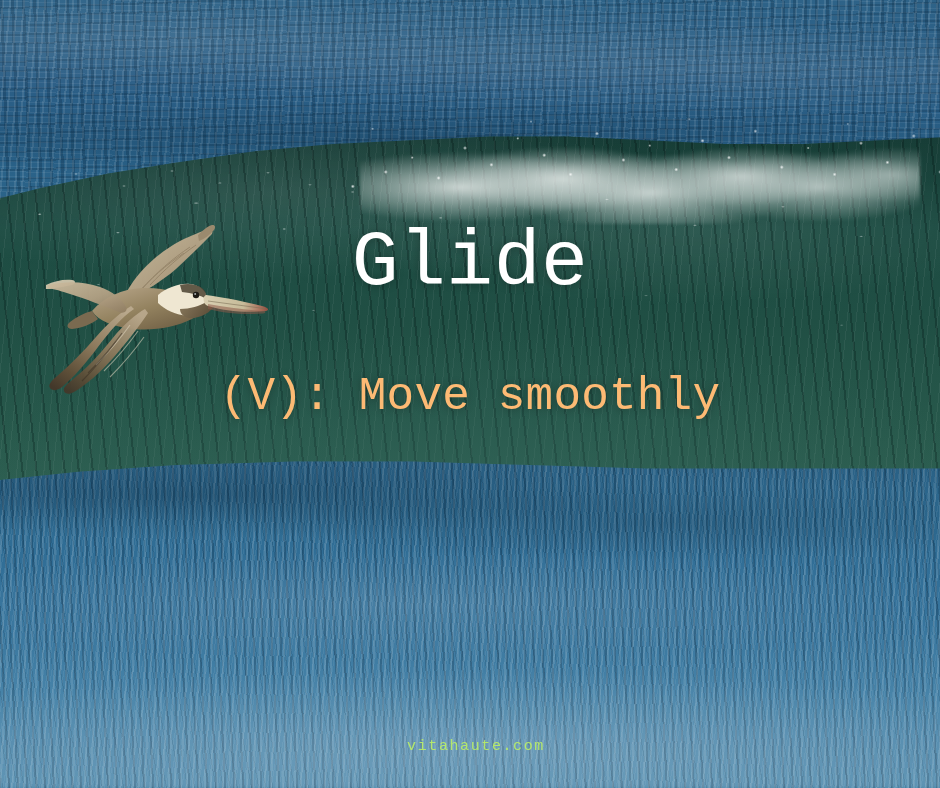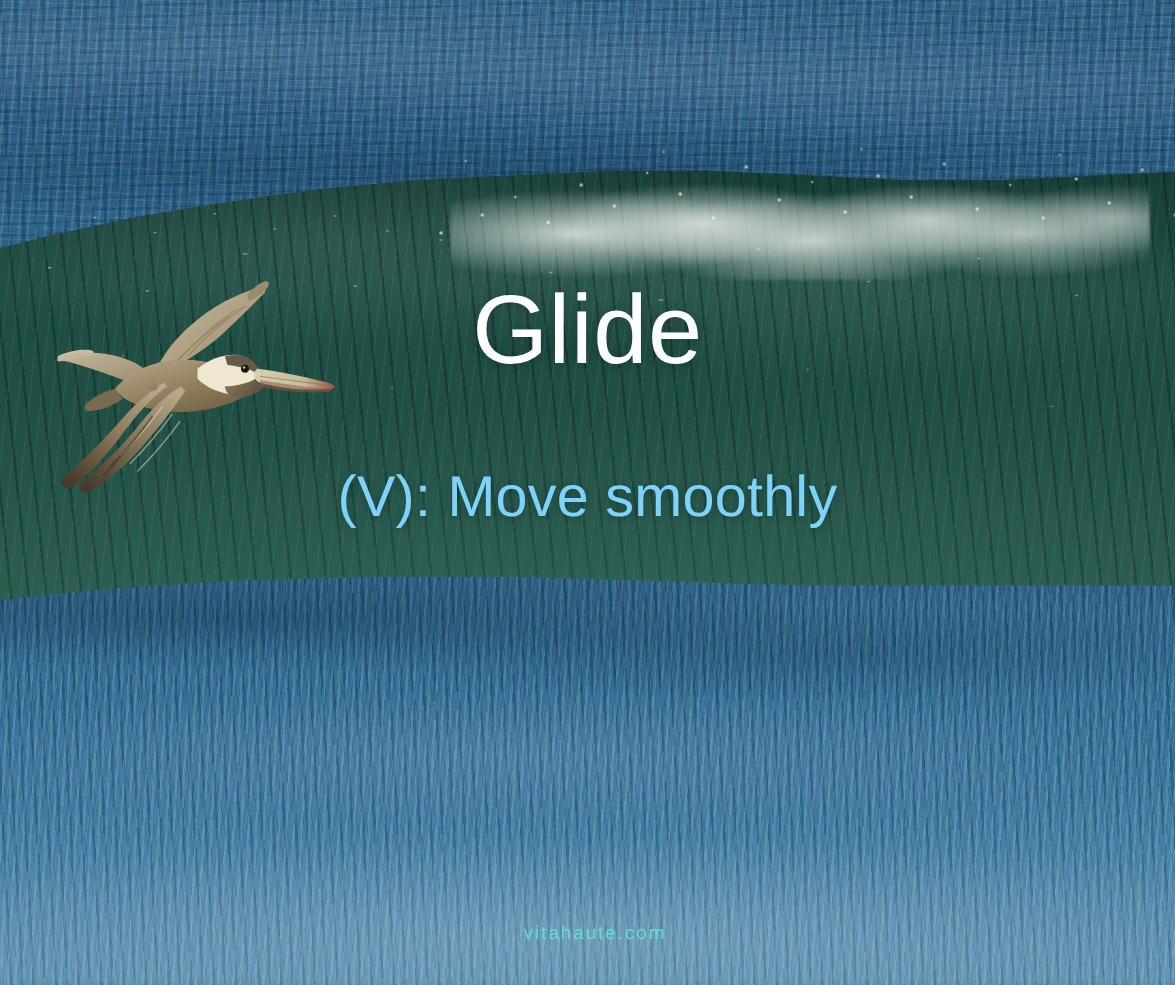--- a/index.html
+++ b/index.html
@@ -178,37 +178,37 @@
     position:absolute;left:0;bottom:0;width:100%;height:180px;
     background:linear-gradient(180deg, rgba(150,185,205,0) 0%, rgba(150,185,205,.16) 55%, rgba(160,192,210,.26) 100%);
     filter:blur(2px);
   }
 
   
   #pelican{position:absolute;left:30px;top:205px;width:250px;height:215px;}
   #pelican svg{display:block;width:100%;height:100%;}
 
   
-  #text-block{position:absolute;left:0;top:0;width:100%;height:100%;}
+  #text-block{position:absolute;left:0;top:0;width:100%;height:100%;font-family:Liberation Mono, monospace;}
   #title{
     position:absolute;left:0;top:224px;width:100%;
     text-align:center;color:#ffffff;
     font-size:78px;font-weight:300;letter-spacing:.5px;line-height:1;
     text-shadow:0 1px 10px rgba(0,0,0,.28);
   }
   #subtitle{
     position:absolute;left:0;top:366px;width:100%;
-    text-align:center;color:#7dd3fc;
+    text-align:center;color:#fdba74;
     font-size:46px;font-weight:300;line-height:1.36;letter-spacing:.2px;
     text-shadow:0 1px 8px rgba(0,0,0,.30);
   }
   #subtitle .ln{display:block;}
   #watermark{
     position:absolute;left:0;top:738px;width:100%;
-    text-align:center;color:#5eead4;
+    text-align:center;color:#bef264;
     font-size:15px;font-weight:400;letter-spacing:1.6px;
     opacity:.88;
     padding-left:12px;
   }
 </style>
 </head>
 <body>
 
 <div id="card">
 

